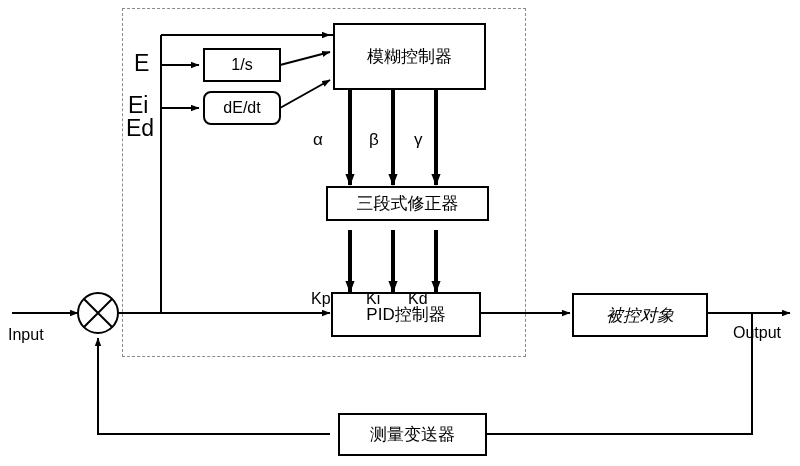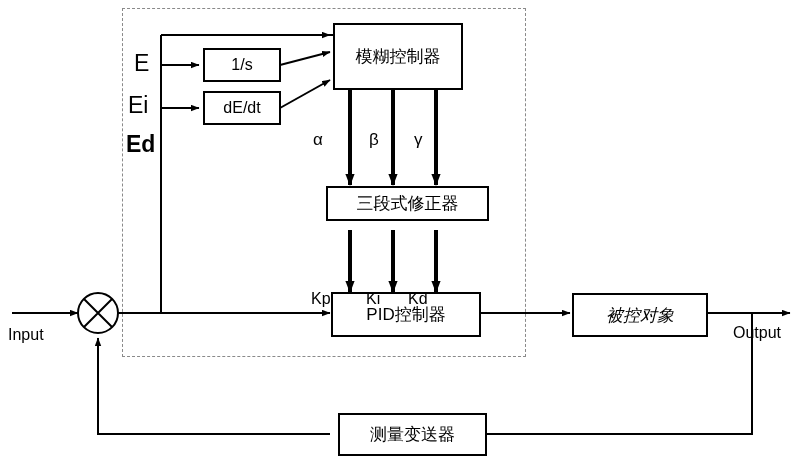--- a/index.html
+++ b/index.html
@@ -118,25 +118,25 @@
     <g>
       <circle cx="98" cy="313" r="20" fill="#ffffff" stroke="#000000" stroke-width="2"></circle>
       <path d="M84,299 L112,327 M112,299 L84,327" stroke="#000000" stroke-width="2" fill="none"></path>
     </g>
   </svg>
 
   <div class="box small" style="left:203px; top:48px; width:78px; height:34px;">
     <span>1/s</span>
   </div>
 
-  <div class="box small" style="left:203px; top:91px; width:78px; height:34px;">
+  <div class="box small" style="left:203px; top:91px; width:78px; height:34px;border-radius:8px;">
     <span>dE/dt</span>
   </div>
 
-  <div class="box" style="left:333px; top:23px; width:130px; height:67px;">
+  <div class="box" style="left:333px; top:23px; width:153px; height:67px;">
     <span>模糊控制器</span>
   </div>
 
   <div class="box" style="left:326px; top:186px; width:163px; height:35px;">
     <span>三段式修正器</span>
   </div>
 
   <div class="box" style="left:331px; top:292px; width:150px; height:45px;">
     <span>PID控制器</span>
   </div>
@@ -144,21 +144,21 @@
   <div class="box" style="left:572px; top:293px; width:136px; height:44px;font-style:italic;">
     <span>被控对象</span>
   </div>
 
   <div class="box" style="left:338px; top:413px; width:149px; height:43px;">
     <span>测量变送器</span>
   </div>
 
   <div class="lbl big" style="left:134px; top:52px;">E</div>
   <div class="lbl big" style="left:128px; top:94px;">Ei</div>
-  <div class="lbl big" style="left:126px; top:133px;font-weight:bold;">Ed</div>
+  <div class="lbl big" style="left:126px; top:117px;">Ed</div>
 
   <div class="lbl greek" style="left:313px; top:131px;">α</div>
   <div class="lbl greek" style="left:369px; top:131px;">β</div>
   <div class="lbl greek" style="left:414px; top:131px;">γ</div>
 
   <div class="lbl mid" style="left:311px; top:251px;">Kp</div>
   <div class="lbl mid" style="left:366px; top:251px;">Ki</div>
   <div class="lbl mid" style="left:408px; top:251px;">Kd</div>
 
   <div class="lbl mid" style="left:8px; top:287px;text-align:center;">Input</div>

